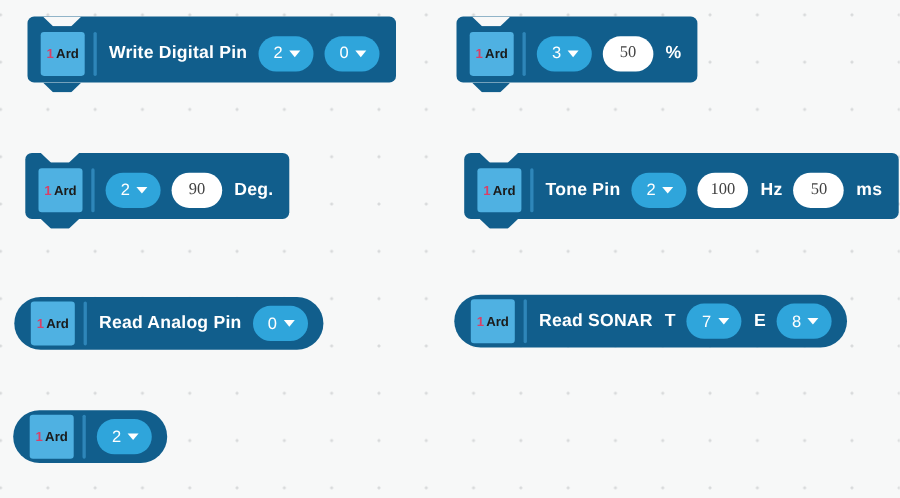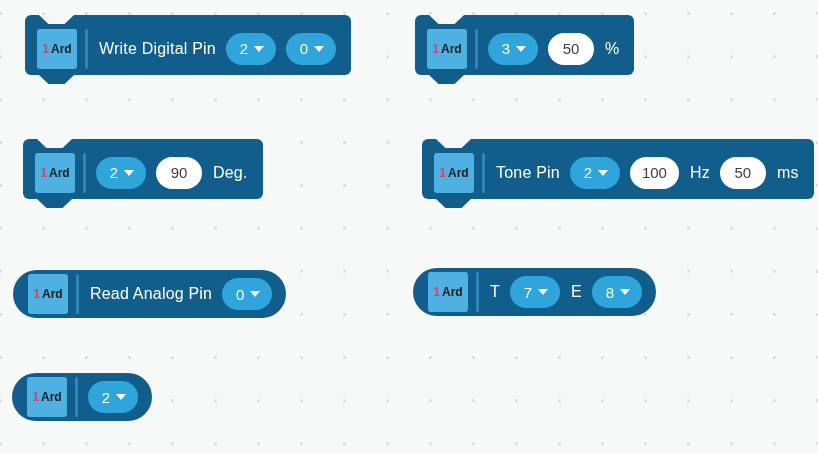--- a/index.html
+++ b/index.html
@@ -49,21 +49,21 @@
   }
   .badge-num{color:var(--badge-number-color,#d84068);}
   .badge-txt{color:var(--badge-text-color,#1b1b1b);text-align:center;}
   .sep{
     width:3px;height:40px;flex:0 0 3px;
     background:var(--separator-color,#2e86b9);
     border-radius:2px;
     margin-left:8px;
   }
   .lbl{
-    font-size:16px;font-weight:400;letter-spacing:.2px;
+    font-size:16px;font-weight:700;letter-spacing:.2px;
     margin-left:11px;
   }
   .lbl:first-of-type{margin-left:14px;}
   .dropdown{
     display:inline-flex;align-items:center;justify-content:center;gap:6px;
     height:32px;min-width:50px;box-sizing:border-box;
     padding:0 10px 0 12px;border-radius:16px;
     background:var(--dropdown-fill,#2fa5db);
     margin-left:10px;cursor:pointer;
   }
@@ -72,21 +72,21 @@
     width:0;height:0;display:inline-block;
     border-left:5px solid transparent;
     border-right:5px solid transparent;
     border-top:6px solid #fff;
   }
   .oval{
     display:inline-flex;align-items:center;justify-content:center;
     height:32px;min-width:46px;box-sizing:border-box;
     padding:0 12px;border-radius:16px;
     background:var(--input-fill,#ffffff);
-    margin-left:10px;cursor:text;
+    margin-left:10px;cursor:text;font-family:Liberation Serif, serif;
   }
   .oval span{font-size:15px;color:var(--input-text-color,#404040);}
 </style>
 </head>
 <body>
 
 <div class="workspace">
     <div class="block stack" style="left: 25px; top: 15px;">
       <div class="badge">
         <span class="badge-num">1</span>
@@ -164,20 +164,21 @@
         <span class="dd-val">0</span>
         <span class="caret"></span>
       </div>
     </div>
     <div class="block reporter" style="left: 413px; top: 268px;">
       <div class="badge">
         <span class="badge-num">1</span>
         <span class="badge-txt">Ard</span>
       </div>
       <span class="sep"></span>
+      <span class="lbl">Read SONAR</span>
       <span class="lbl">T</span>
       <div class="dropdown">
         <span class="dd-val">7</span>
         <span class="caret"></span>
       </div>
       <span class="lbl">E</span>
       <div class="dropdown">
         <span class="dd-val">8</span>
         <span class="caret"></span>
       </div>

